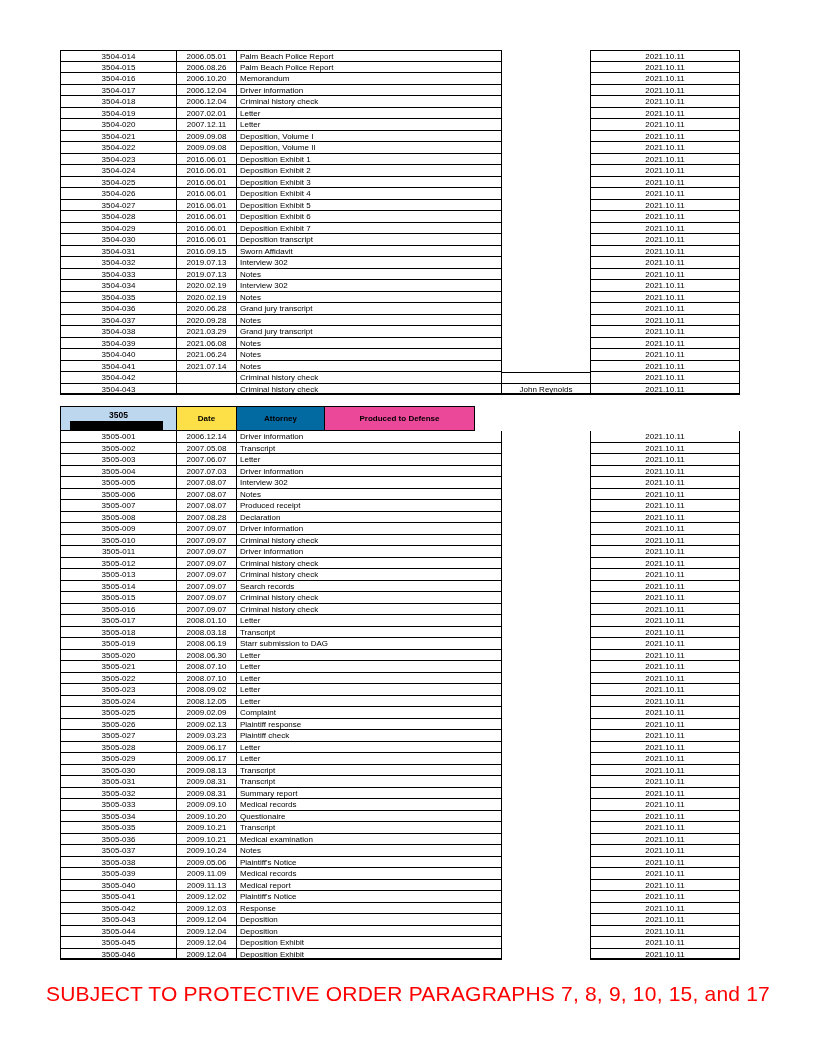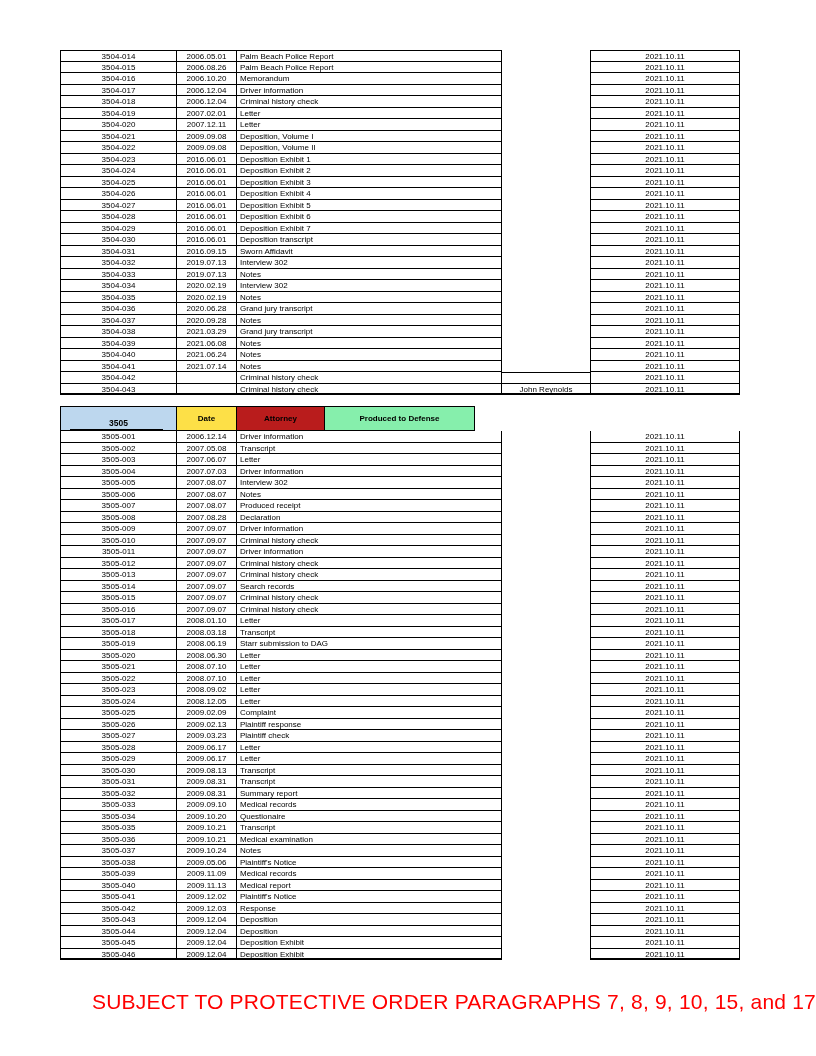--- a/index.html
+++ b/index.html
@@ -37,30 +37,30 @@
   .t2 .row:last-of-type .c-date,
   .t2 .row:last-of-type .c-desc,
   .t2 .row:last-of-type .c-prod { border-bottom:2px solid #000; }
   
   .header-row { display:flex; height:25px; }
   .hc {
     box-sizing:border-box; font-size:8px; font-weight:bold; text-align:center;
     border-top:1.5px solid #000; border-bottom:1.5px solid #000;
     display:flex; flex-direction:column; justify-content:center;
   }
-  .h-id   { width:117px; border-left:1.5px solid #000; border-right:1px solid #000; justify-content:flex-start; padding-top:11px; }
+  .h-id   { width:117px; border-left:1.5px solid #000; border-right:1px solid #000; justify-content:flex-start; padding-top:3px; }
   .h-id .h-id-label { line-height:11px; font-size:8.5px; }
   .redaction-bar { height:11px; margin:0 13px 0 9px; background:#000; }
   .h-date { width:60px;  border-right:1px solid #000; }
   .h-desc { width:265px; border-right:1.5px solid #000; }
   .h-att  { width:88px;  border-right:1.5px solid #000; }
   .h-prod { width:150px; border-right:1.5px solid #000; }
   .footer {
     position:absolute; left:0; right:0; top:980px; height:27px;
-    text-align:right; font-size:21px; line-height:27px; letter-spacing:0.2px;margin-top:8px;
+    text-align:center; font-size:21px; line-height:27px; letter-spacing:0.2px;
   }
 </style>
 </head>
 <body>
 
 <div class="page">
 
   <div class="tbl t1">
     <div class="row">
         <div class="c c-id">3504-014</div>
@@ -274,22 +274,22 @@
       </div>
   </div>
 
   <div class="tbl t2">
     <div class="header-row">
       <div class="hc h-id" style="background-color: rgb(189, 215, 238);">
         <div class="h-id-label">3505</div>
         <div class="redaction-bar"></div>
       </div>
       <div class="hc h-date" style="background-color: #fde047;">Date</div>
-      <div class="hc h-att" style="background-color: #b91c1c;">Attorney</div>
-      <div class="hc h-prod" style="background-color: #86efac;">Produced to Defense</div>
+      <div class="hc h-att" style="background-color: #0369a1;">Attorney</div>
+      <div class="hc h-prod" style="background-color: #ec4899;">Produced to Defense</div>
     </div>
     <div class="row">
         <div class="c c-id">3505-001</div>
         <div class="c c-date">2006.12.14</div>
         <div class="c c-desc">Driver information</div>
         <div class="c c-att"></div>
         <div class="c c-prod">2021.10.11</div>
       </div>
       <div class="row">
         <div class="c c-id">3505-002</div>

